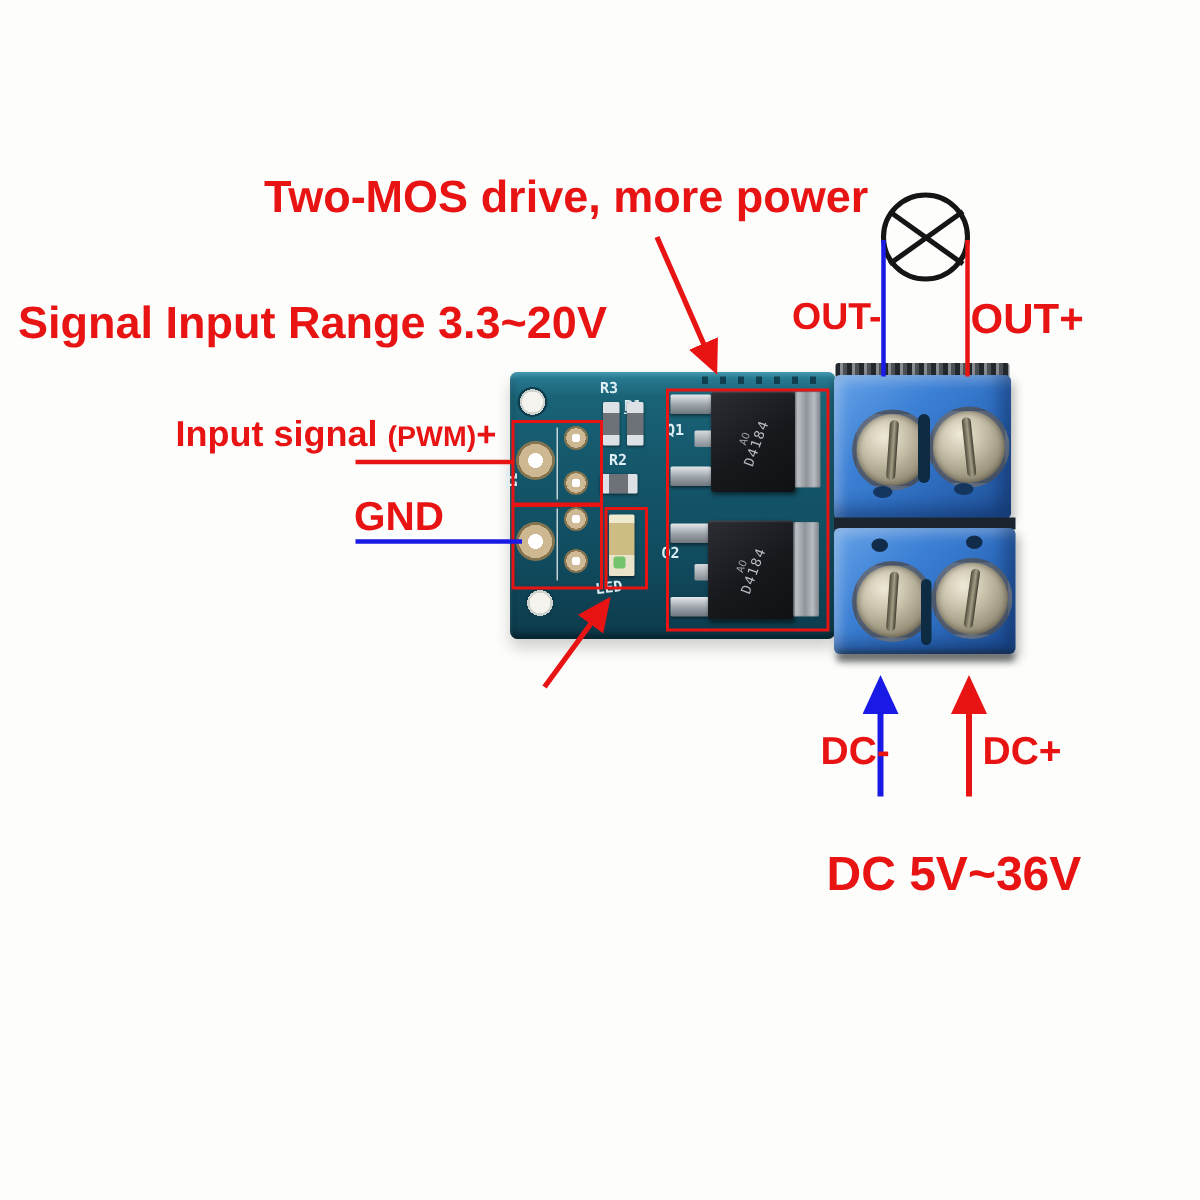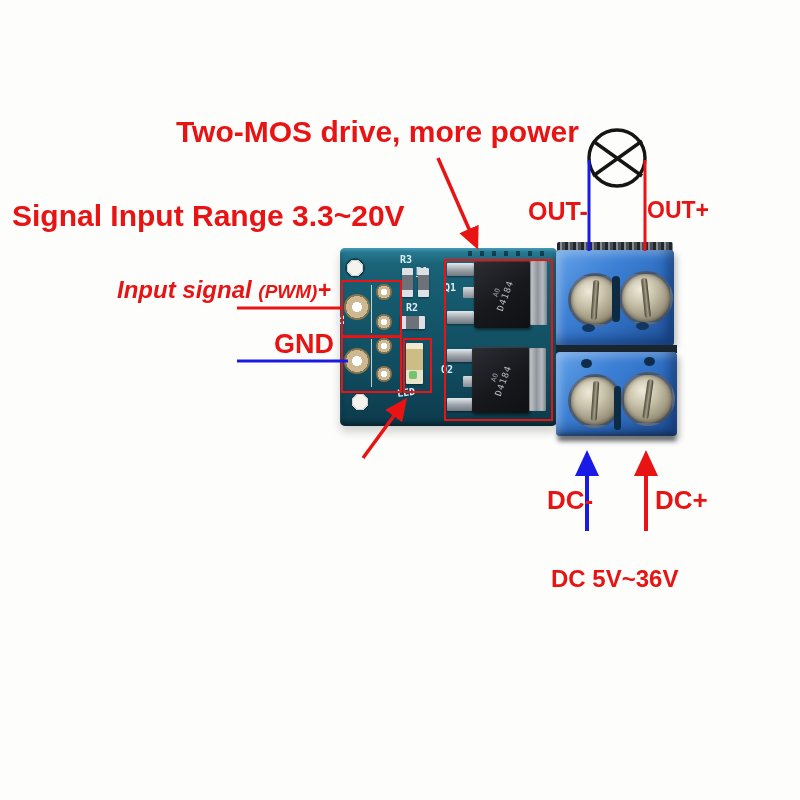--- a/index.html
+++ b/index.html
@@ -185,23 +185,23 @@
 
     <line class="st-red" x1="438" y1="158" x2="476" y2="245" stroke-width="3.5" marker-end="url(#ar)"></line>
     <line class="st-red" x1="363" y1="458" x2="404" y2="402" stroke-width="3.5" marker-end="url(#ar)"></line>
     <line class="st-blue" x1="587" y1="531" x2="587" y2="456" stroke-width="4" marker-end="url(#ab)"></line>
     <line class="st-red" x1="646" y1="531" x2="646" y2="456" stroke-width="4" marker-end="url(#ar)"></line>
   </svg>
 
   <div class="lbl" style="left:176px;top:116px;font-size:30px;">Two-MOS drive, more power</div>
   <div class="lbl" style="left:12px;top:200px;font-size:30px;">Signal Input Range  3.3~20V</div>
   <div class="lbl" style="left:528px;top:198px;font-size:25px;">OUT-</div>
-  <div class="lbl" style="left:647px;top:198px;font-size:23px;">OUT+</div>
-  <div class="lbl" style="left:117px;top:277px;font-size:24px;font-style:italic;">
+  <div class="lbl" style="left:647px;top:198px;font-size:28px;">OUT+</div>
+  <div class="lbl" style="left:117px;top:277px;font-size:24px;">
     <span>Input signal</span>
     <span style="font-size:19px;">(PWM)</span><span style="font-size:23px;">+</span>
   </div>
-  <div class="lbl" style="left:236px;top:330px;font-size:27px;margin-left:38px;">GND</div>
+  <div class="lbl" style="left:236px;top:330px;font-size:27px;">GND</div>
   <div class="lbl" style="left:547px;top:487px;font-size:26px;">DC-</div>
   <div class="lbl" style="left:655px;top:487px;font-size:26px;">DC+</div>
-  <div class="lbl" style="left:551px;top:566px;font-size:24px;">DC 5V~36V</div>
+  <div class="lbl" style="left:551px;top:566px;font-size:32px;">DC 5V~36V</div>
 
 </div>
 
 </body></html>

